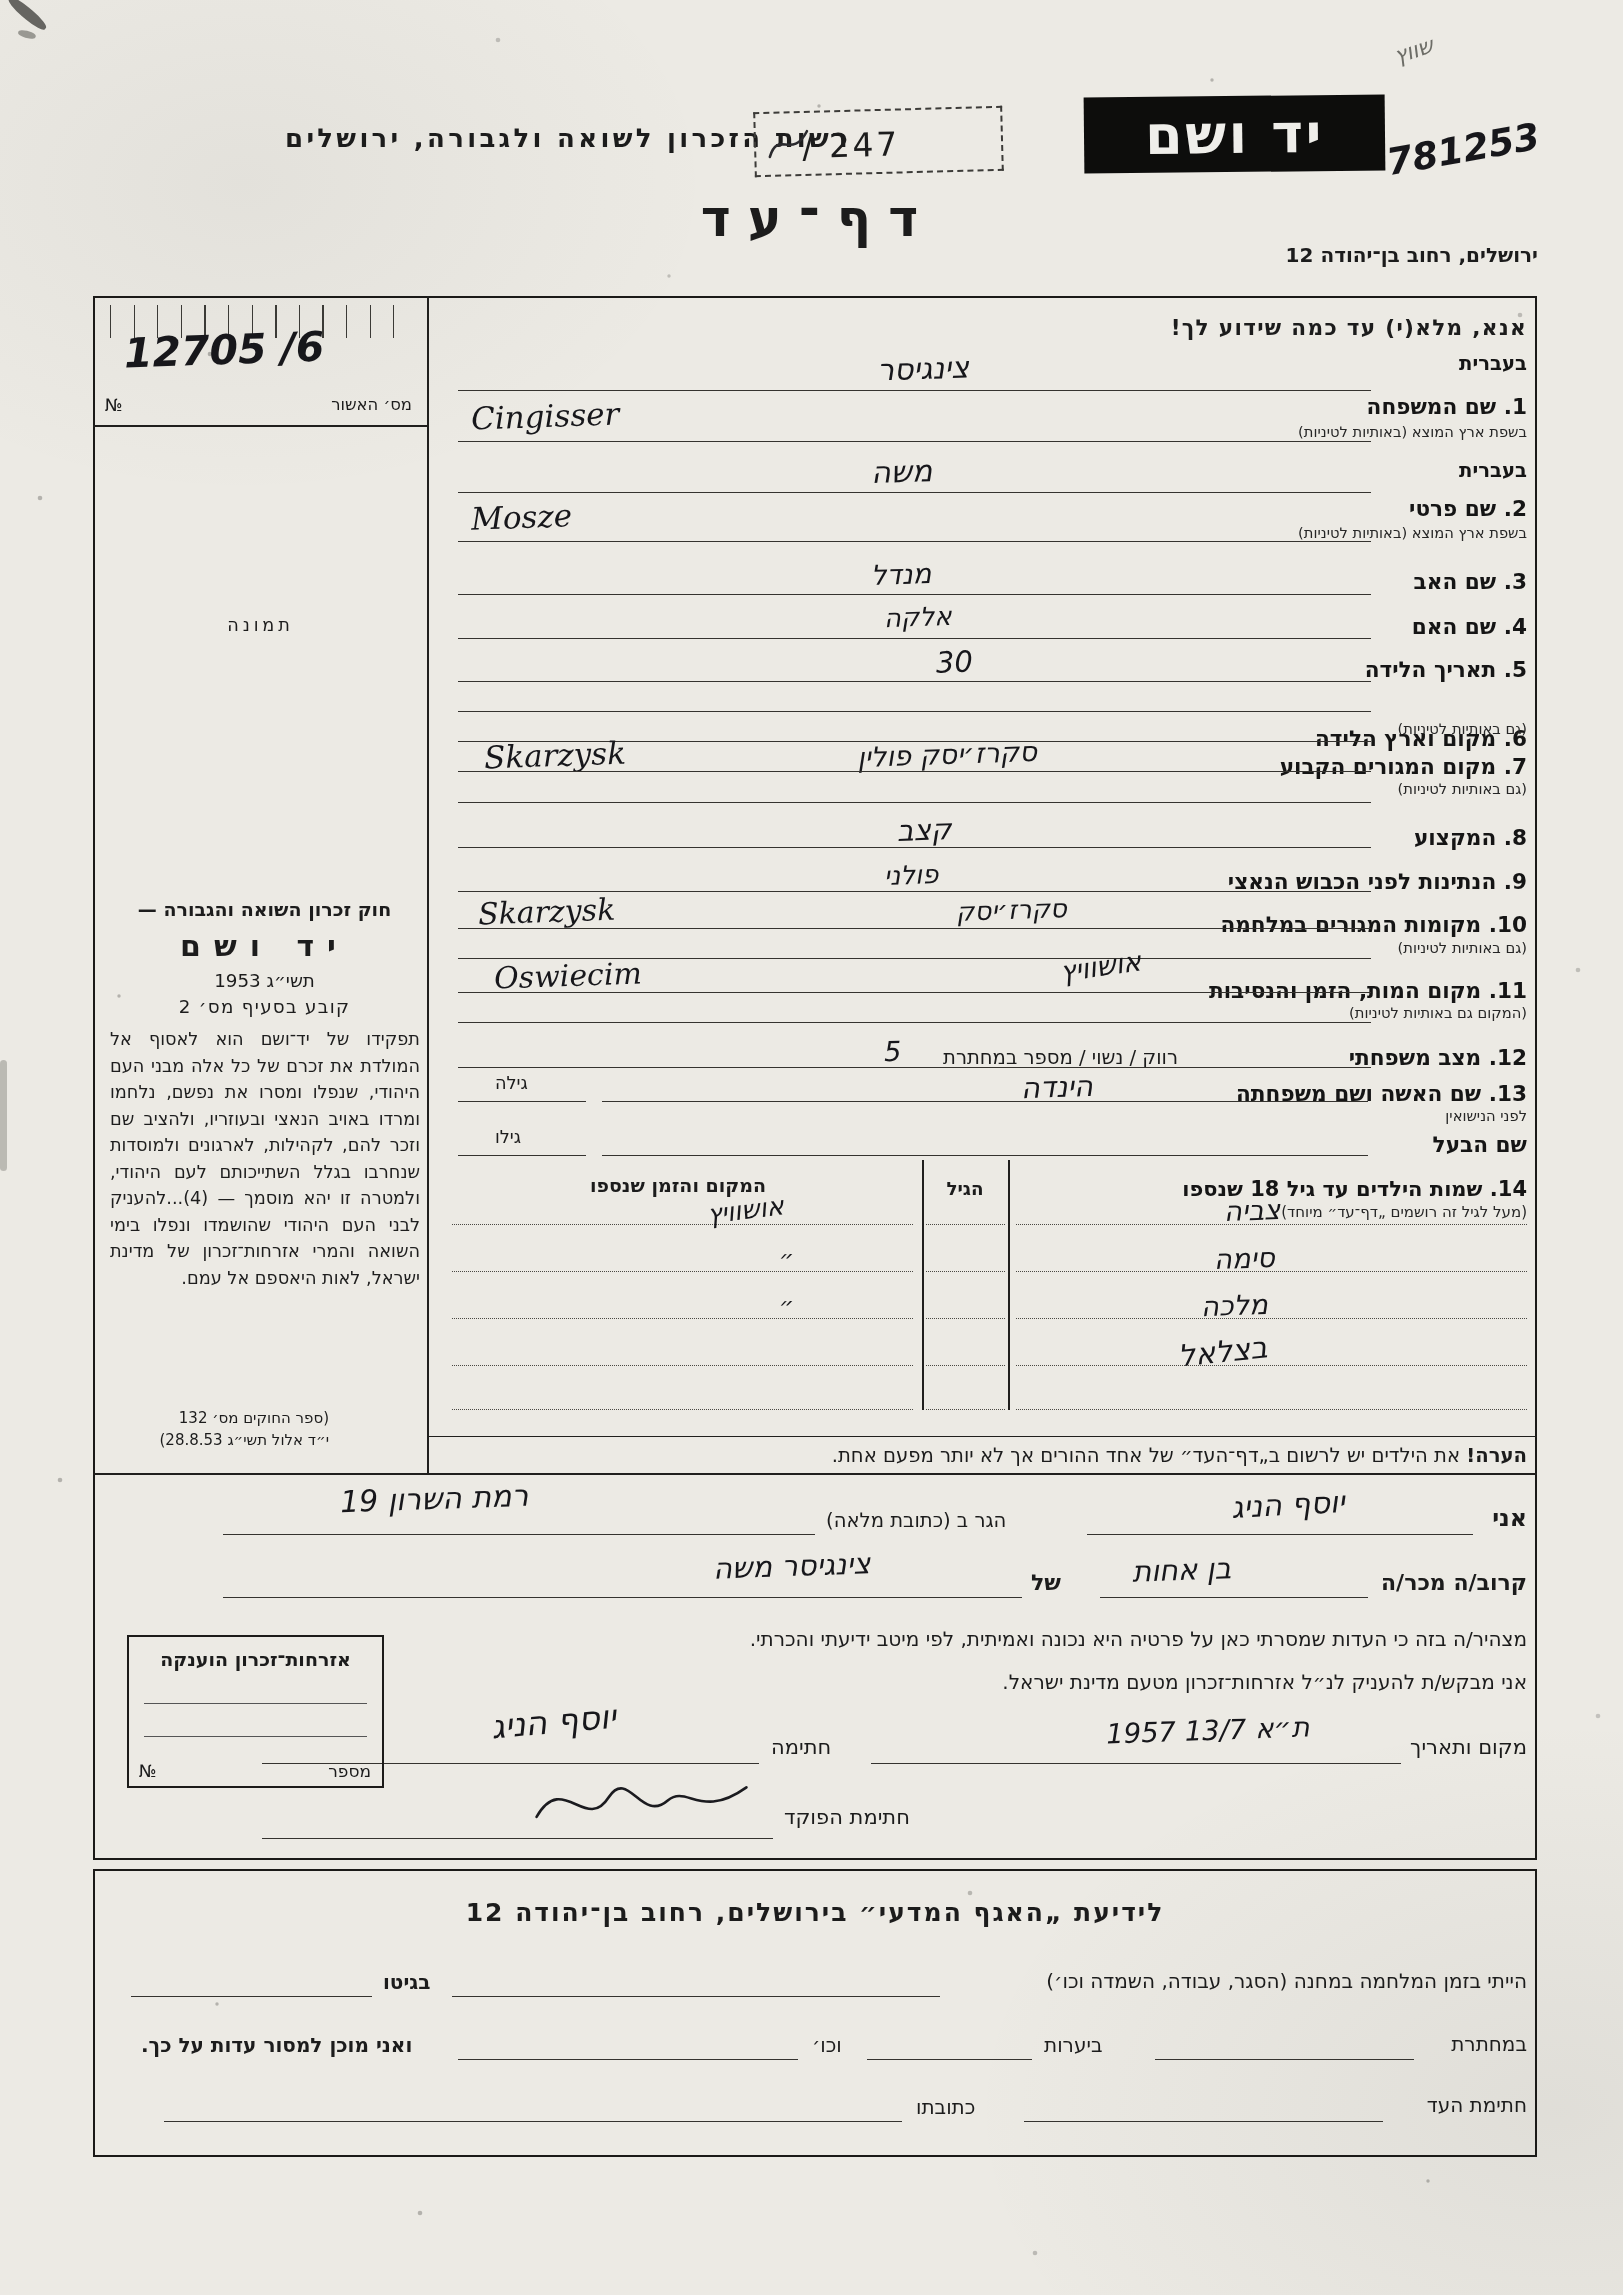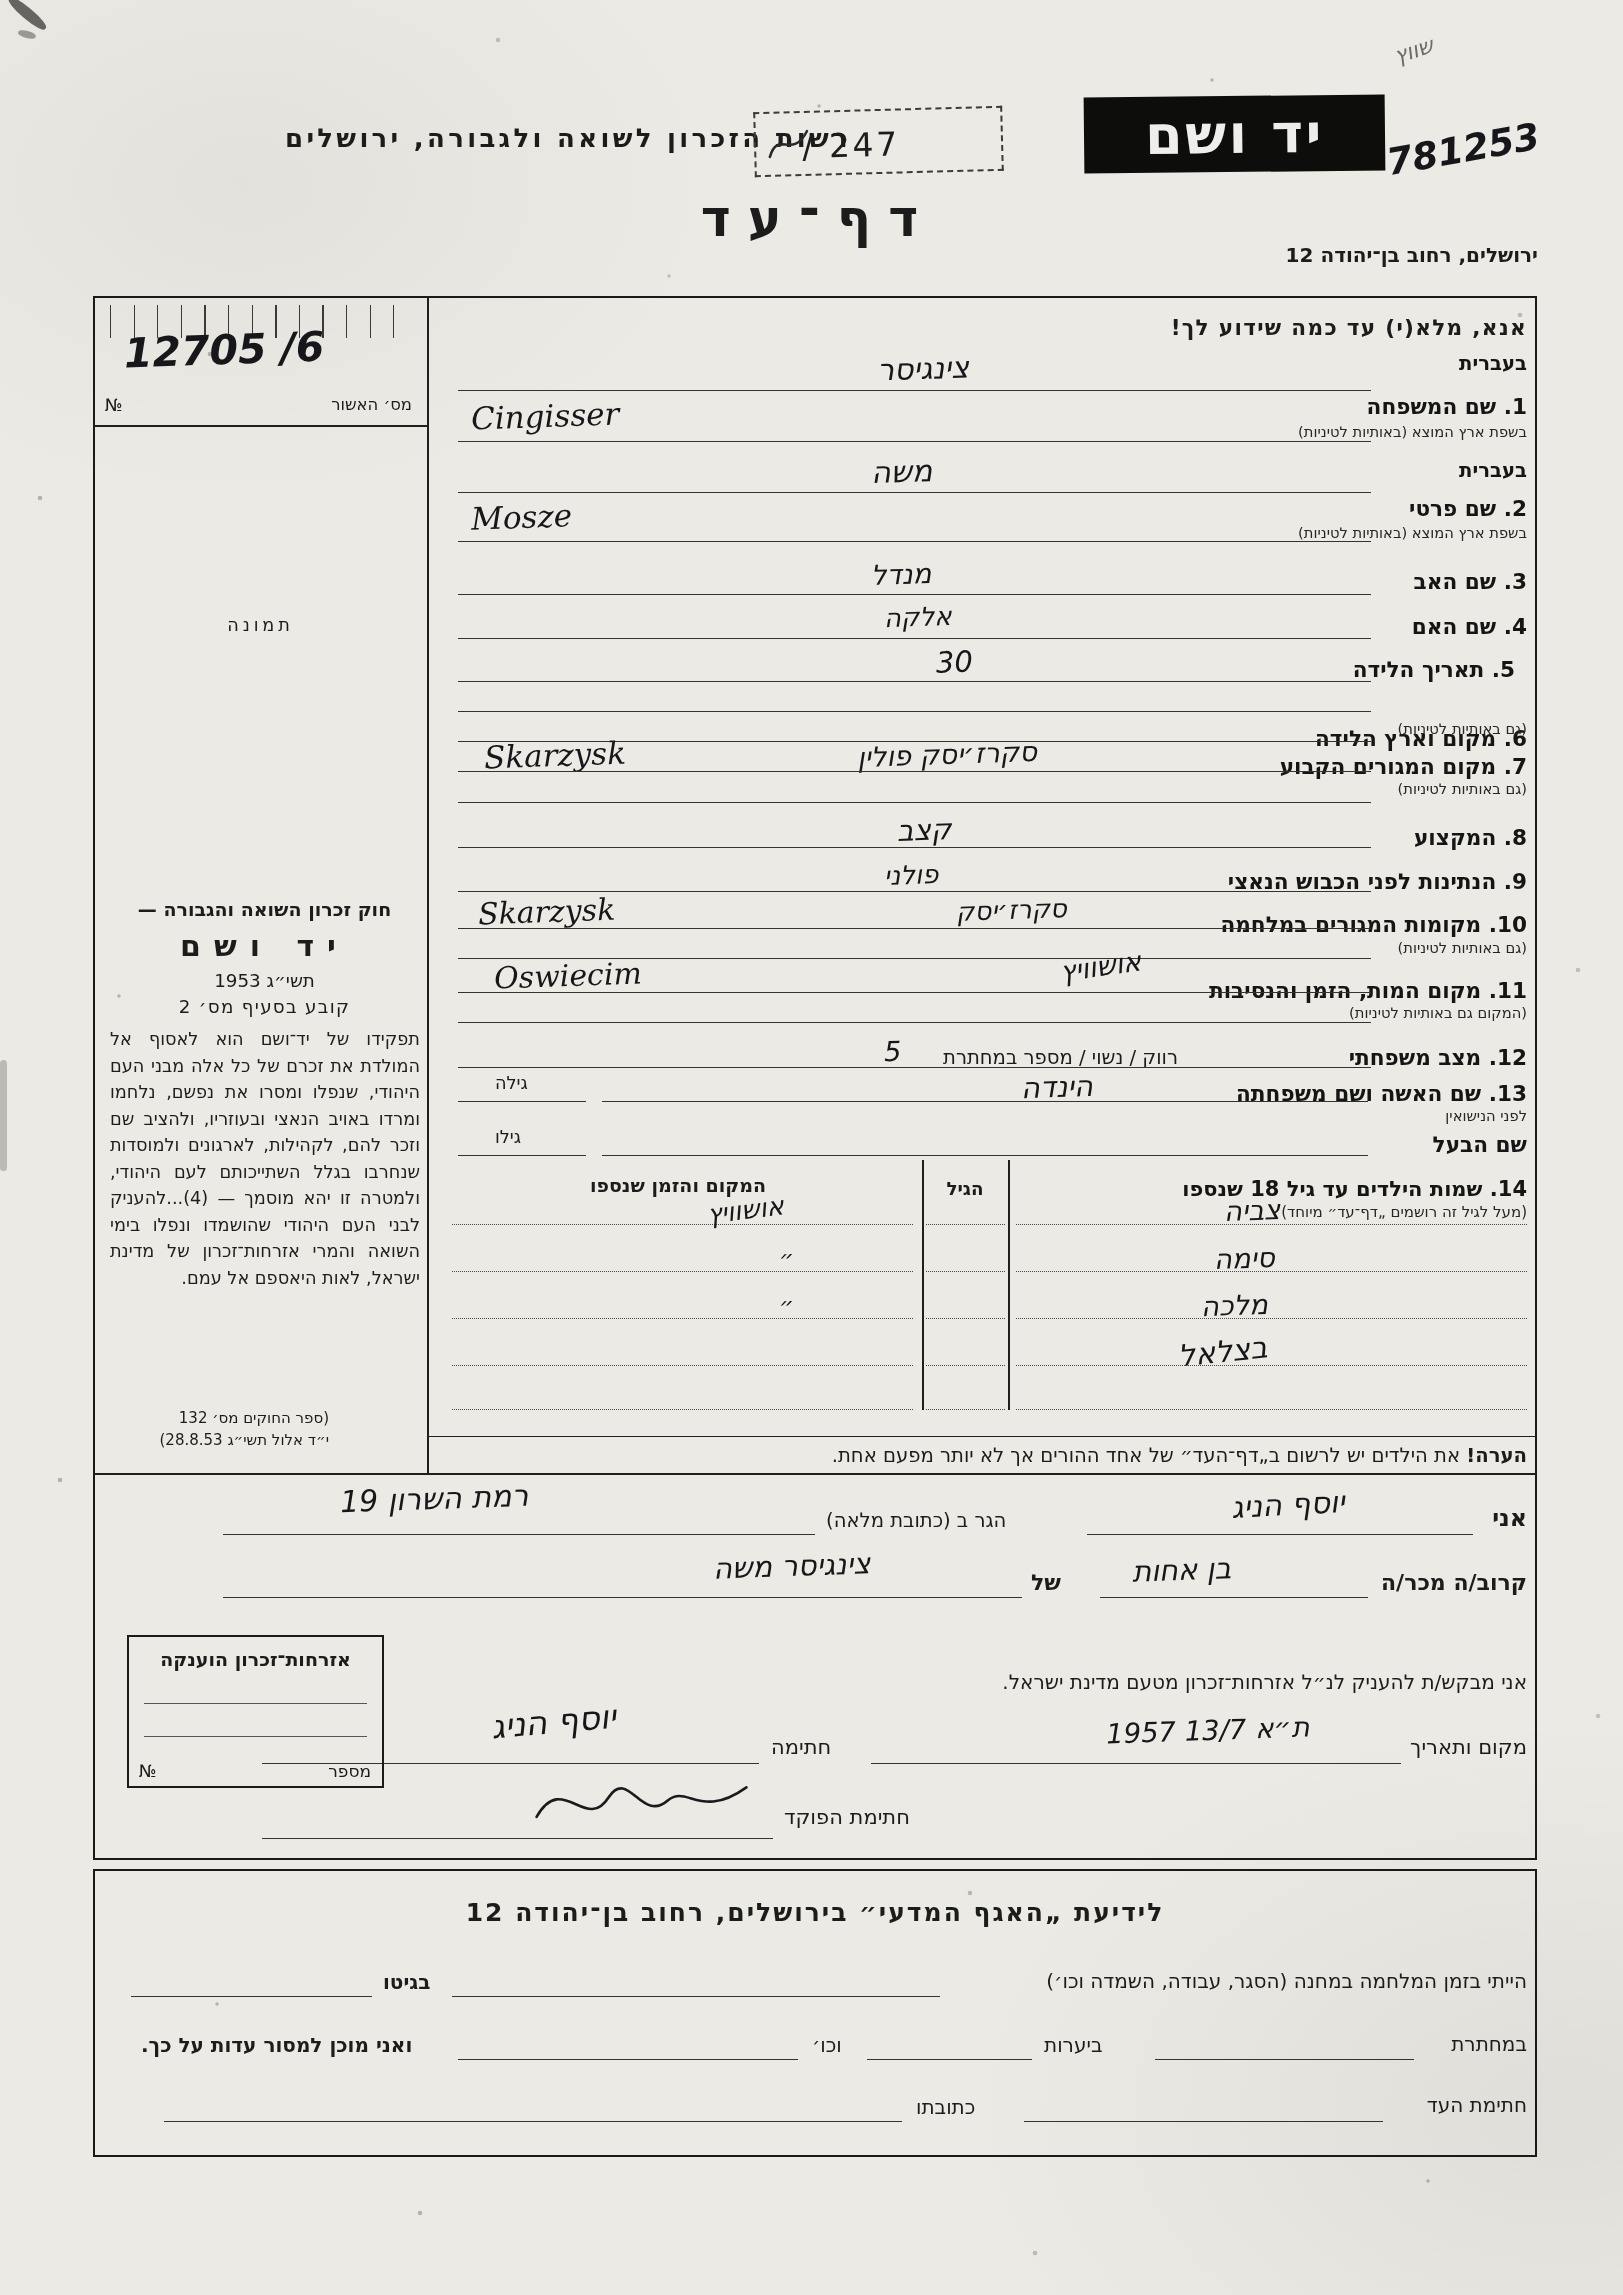--- a/index.html
+++ b/index.html
@@ -107,21 +107,21 @@
   <div class="line" style="left:458px;top:541px;width:913px;"></div>
 
   <div class="flabel" style="right:96px;top:569px;">3. שם האב</div>
   <div class="hw" style="left:871px;top:558px;font-size:27.5px;">מנדל</div>
   <div class="line" style="left:458px;top:594px;width:913px;"></div>
 
   <div class="flabel" style="right:96px;top:614px;">4. שם האם</div>
   <div class="hw" style="left:884px;top:602px;font-size:26px;">אלקה</div>
   <div class="line" style="left:458px;top:638px;width:913px;"></div>
 
-  <div class="flabel" style="right:108px;top:657px;margin-left:28px;">5. תאריך הלידה</div>
+  <div class="flabel" style="right:96px;top:657px;margin-left:28px;">5. תאריך הלידה</div>
   <div class="hw" style="left:936px;top:645px;font-size:29px;direction:ltr;">30</div>
   <div class="line" style="left:458px;top:681px;width:913px;"></div>
 
   <div class="flabel" style="right:96px;top:726px;">6. מקום וארץ הלידה</div>
   <div class="fsub" style="right:96px;top:720px;">(גם באותיות לטיניות)</div>
   <div class="line" style="left:458px;top:711px;width:913px;"></div>
   <div class="line" style="left:458px;top:741px;width:913px;"></div>
 
   <div class="flabel" style="right:96px;top:754px;">7. מקום המגורים הקבוע</div>
   <div class="fsub" style="right:96px;top:780px;">(גם באותיות לטיניות)</div>
@@ -215,20 +215,21 @@
   <div class="hw" style="left:340px;top:1481px;font-size:30px;">רמת השרון 19</div>
   <div class="line" style="left:223px;top:1534px;width:592px;"></div>
 
   <div class="t b" style="right:96px;top:1570px;font-size:22px;">קרוב/ה מכר/ה</div>
   <div class="hw" style="left:1132px;top:1553px;font-size:29px;">בן אחות</div>
   <div class="line" style="left:1100px;top:1597px;width:268px;"></div>
   <div class="t b" style="left:1031px;top:1570px;font-size:22px;">של</div>
   <div class="hw" style="left:713px;top:1549px;font-size:29px;">צינגיסר משה</div>
   <div class="line" style="left:223px;top:1597px;width:799px;"></div>
 
+  <div class="t" style="right:96px;top:1627px;font-size:20px;">מצהיר/ה בזה כי העדות שמסרתי כאן על פרטיה היא נכונה ואמיתית, לפי מיטב ידיעתי והכרתי.</div>
   <div class="t" style="right:96px;top:1670px;font-size:20px;">אני מבקש/ת להעניק לנ״ל אזרחות־זכרון מטעם מדינת ישראל.</div>
 
   <div class="t" style="right:96px;top:1735px;font-size:21px;">מקום ותאריך</div>
   <div class="hw" style="left:1106px;top:1714px;font-size:27.5px;">ת״א 13/7 1957</div>
   <div class="line" style="left:871px;top:1763px;width:530px;"></div>
   <div class="t" style="left:771px;top:1735px;font-size:21px;">חתימה</div>
   <div class="hw" style="left:491px;top:1702px;font-size:33px;transform:rotate(-5deg);">יוסף הניג</div>
   <div class="line" style="left:262px;top:1763px;width:497px;"></div>
 
   <div class="t" style="left:784px;top:1805px;font-size:21px;">חתימת הפוקד</div>

